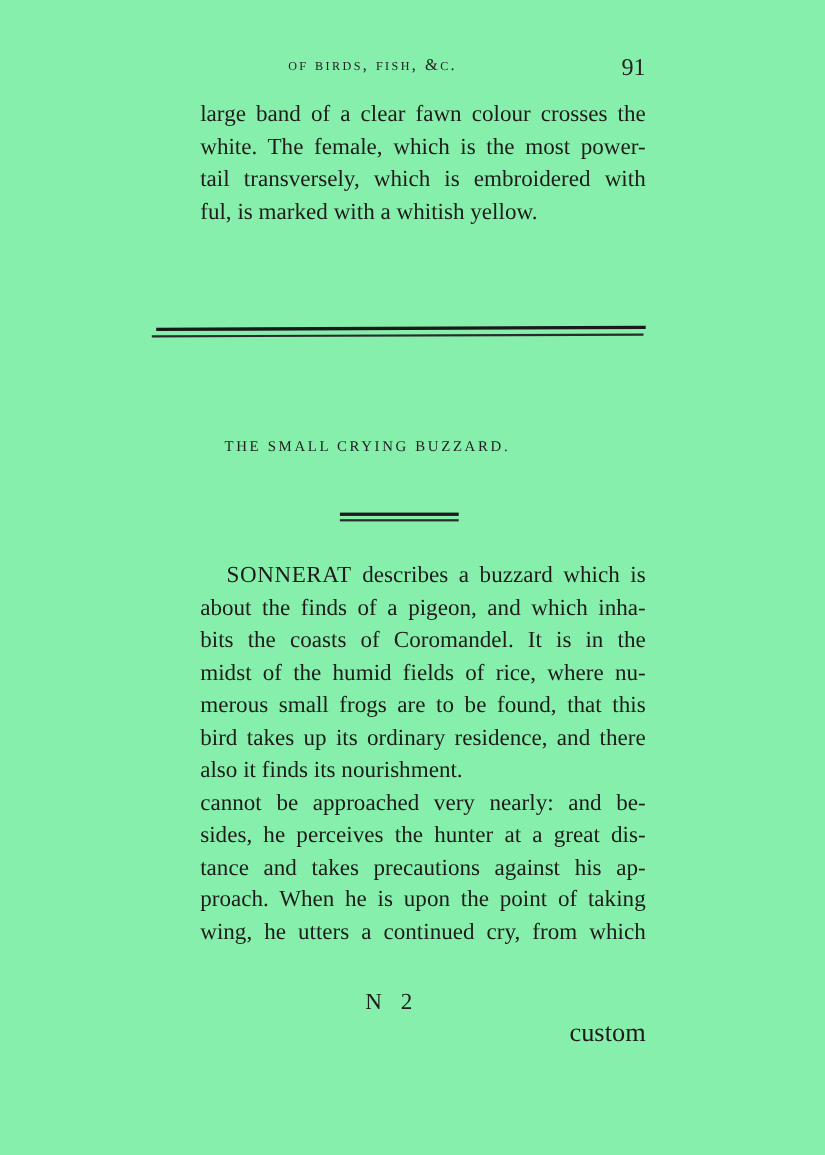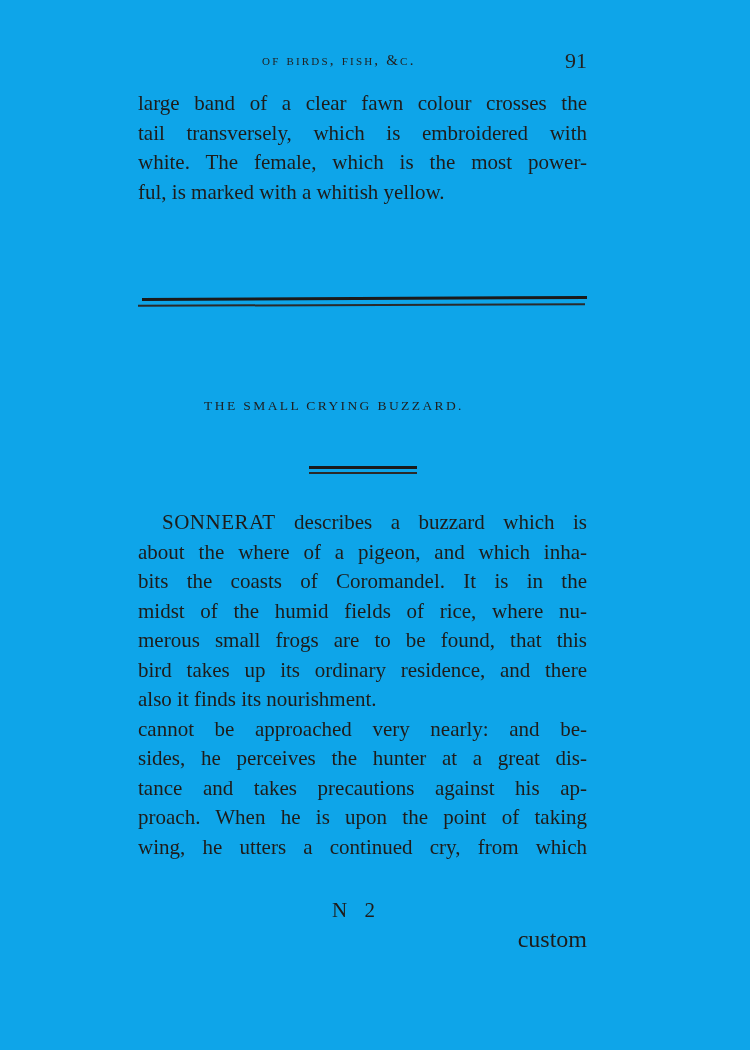--- a/index.html
+++ b/index.html
@@ -12,21 +12,21 @@
       height: 1050px;
       position: relative;
       overflow: hidden;
       font-family: "DejaVu Serif", "Liberation Serif", serif;
       color: #1c1a18;
     }
     .page {
       position: absolute;
       left: 0; top: 0;
       width: 750px; height: 1050px;
-      background: #0ea5e9;
+      background: #86efac;
     }
     .running-head {
       position: absolute;
       left: 262px;
       top: 52px;
       font-family: "Liberation Serif", serif;
       font-size: 15px;
       letter-spacing: 2.2px;
       font-variant: small-caps;
       text-transform: lowercase;
@@ -48,20 +48,21 @@
       font-size: 21px;
       line-height: 29.5px;
       color: #1e1c1a;
     }
     .line {
       display: block;
       white-space: nowrap;
       text-align: justify;
       text-align-last: justify;
       height: 29.5px;
+      margin-left: 44px;
     }
     .line.last {
       text-align-last: left;
     }
     .line.indent {
       padding-left: 24px;
     }
     .block-top { top: 89px; }
     .block-main { top: 508px; }
 
@@ -151,42 +152,42 @@
 </head>
 <body>
 
 <div class="page">
 
   <div class="running-head">OF BIRDS, FISH, &amp;c.</div>
   <div class="folio">91</div>
 
   <div class="text-block block-top">
     <span class="line">large band of a clear fawn colour crosses the</span>
+    <span class="line">white. The female, which is the most power-</span>
     <span class="line">tail transversely, which is embroidered with</span>
-    <span class="line">white. The female, which is the most power-</span>
     <span class="line last">ful, is marked with a whitish yellow.</span>
   </div>
 
   <div class="rule-double">
     <div class="thick"></div>
     <div class="thin"></div>
   </div>
 
   <div class="section-title">
     <span>THE SMALL CRYING BUZZARD.</span>
   </div>
 
   <div class="rule-small">
     <div class="thick"></div>
     <div class="thin"></div>
   </div>
 
   <div class="text-block block-main">
     <span class="line indent"><span class="first-word">SONNERAT</span> <span>describes a buzzard which is</span></span>
-    <span class="line">about the where of a pigeon, and which inha-</span>
+    <span class="line">about the finds of a pigeon, and which inha-</span>
     <span class="line">bits the coasts of Coromandel. It is in the</span>
     <span class="line">midst of the humid fields of rice, where nu-</span>
     <span class="line">merous small frogs are to be found, that this</span>
     <span class="line">bird takes up its ordinary residence, and there</span>
     <span class="line last">also it finds its nourishment.</span>
     <span class="line">cannot be approached very nearly: and be-</span>
     <span class="line">sides, he perceives the hunter at a great dis-</span>
     <span class="line">tance and takes precautions against his ap-</span>
     <span class="line">proach. When he is upon the point of taking</span>
     <span class="line">wing, he utters a continued cry, from which</span>

